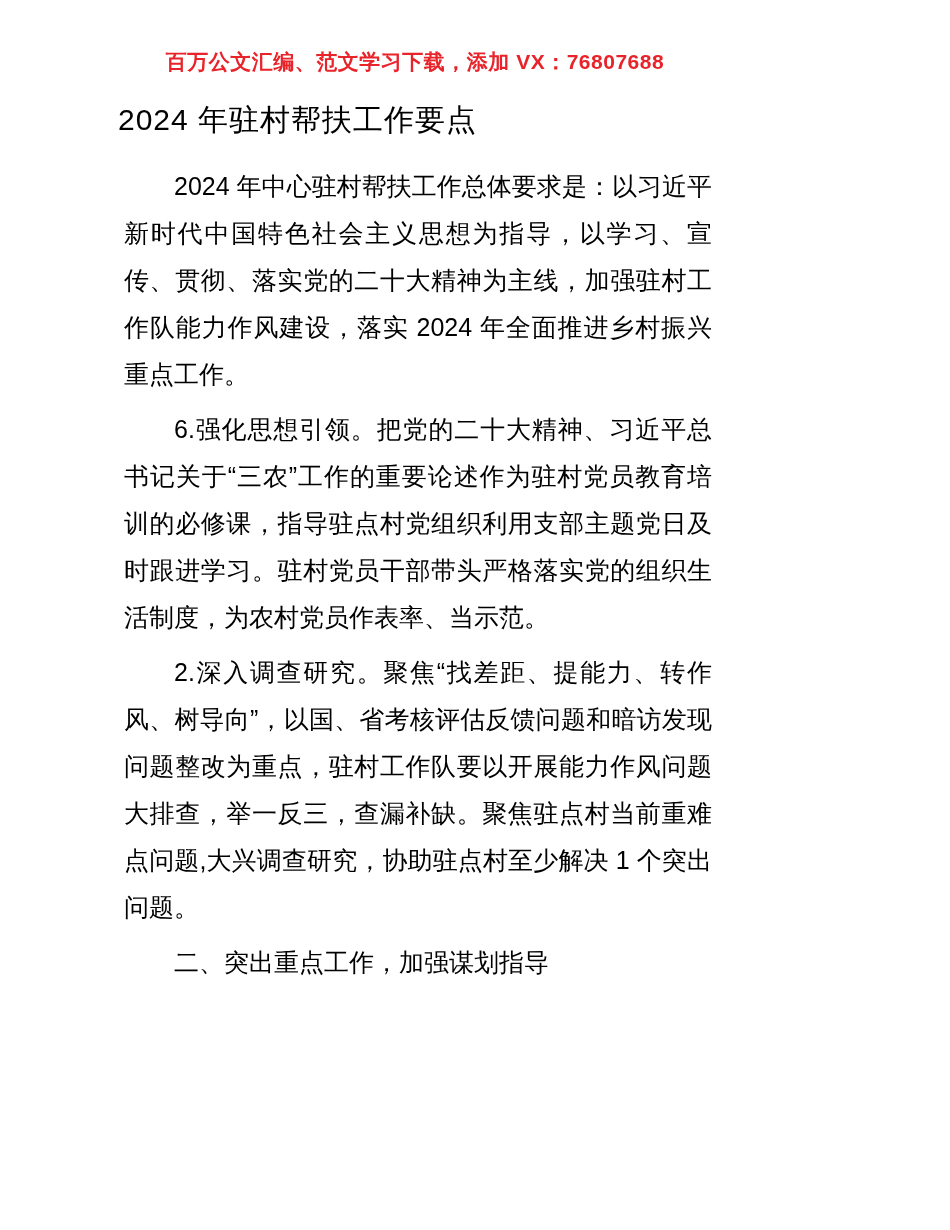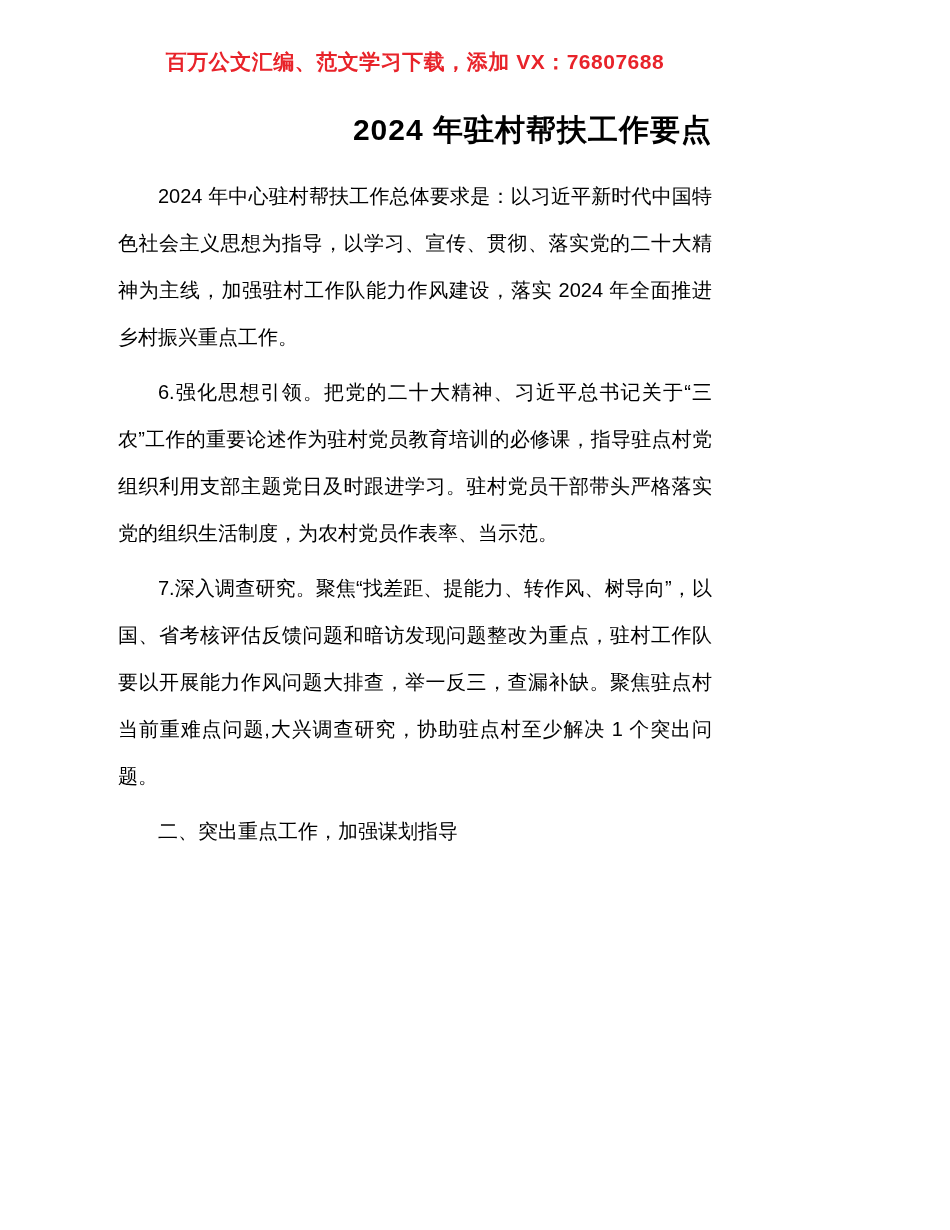--- a/index.html
+++ b/index.html
@@ -26,34 +26,34 @@
     text-align: center;
     color: #e8232a;
     font-size: 21px;
     font-weight: bold;
     letter-spacing: 0.5px;
     padding-top: 48px;
     padding-bottom: 8px;
     white-space: nowrap;
   }
   .doc-title {
-    text-align: right;
+    text-align: left;
     font-size: 30px;
-    font-weight: bold;
+    font-weight: normal;
     letter-spacing: 1px;
-    margin-top: 26px;
+    margin-top: 16px;
     margin-bottom: 22px;
     color: #000;
   }
   .para {
-    font-size: 20px;
+    font-size: 25px;
     line-height: 47px;
     text-align: justify;
     text-justify: inter-ideograph;
-    margin: 0 0 8px 0;
+    margin: 0 0 8px 6px;
     text-indent: 2em;
     letter-spacing: 0px;
   }
   .para.heading {
     margin-top: 6px;
     margin-bottom: 6px;
   }
   .spacer-bottom {
     height: 40px;
   }
@@ -65,19 +65,19 @@
 
   <div class="watermark">百万公文汇编、范文学习下载，添加 VX：76807688</div>
 
   <h1 class="doc-title">2024 年驻村帮扶工作要点</h1>
 
   <p class="para">2024 年中心驻村帮扶工作总体要求是：以习近平新时代中国特色社会主义思想为指导，以学习、宣传、贯彻、落实党的二十大精神为主线，加强驻村工作队能力作风建设，落实 2024 年全面推进乡村振兴重点工作。</p>
 
 
   <p class="para">6.强化思想引领。把党的二十大精神、习近平总书记关于“三农”工作的重要论述作为驻村党员教育培训的必修课，指导驻点村党组织利用支部主题党日及时跟进学习。驻村党员干部带头严格落实党的组织生活制度，为农村党员作表率、当示范。</p>
 
-  <p class="para">7.深入调查研究。聚焦“找差距、提能力、转作风、树导向”，以国、省考核评估反馈问题和暗访发现问题整改为重点，驻村工作队要以开展能力作风问题大排查，举一反三，查漏补缺。聚焦驻点村当前重难点问题,大兴调查研究，协助驻点村至少解决 1 个突出问题。</p>
+  <p class="para">2.深入调查研究。聚焦“找差距、提能力、转作风、树导向”，以国、省考核评估反馈问题和暗访发现问题整改为重点，驻村工作队要以开展能力作风问题大排查，举一反三，查漏补缺。聚焦驻点村当前重难点问题,大兴调查研究，协助驻点村至少解决 1 个突出问题。</p>
 
   <p class="para heading">二、突出重点工作，加强谋划指导</p>
 
 
   <div class="spacer-bottom"></div>
 </div>
 
 </body></html>

